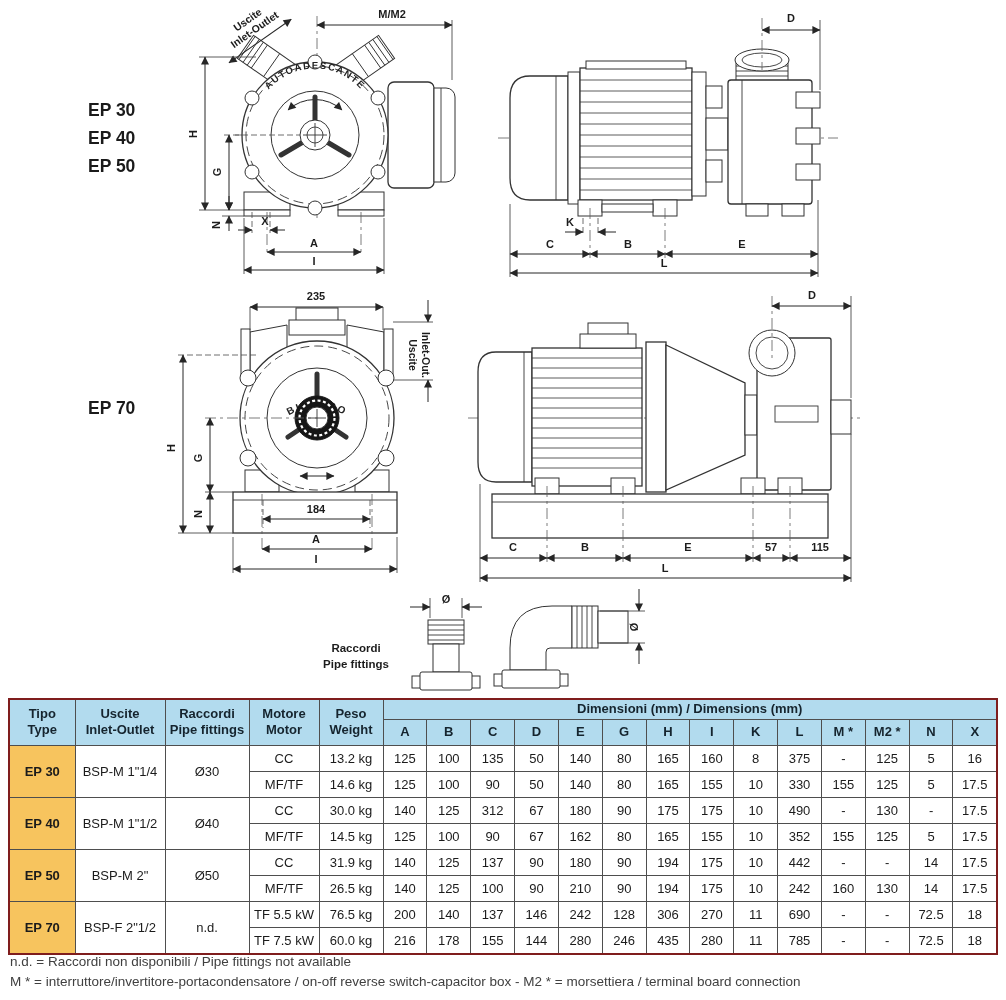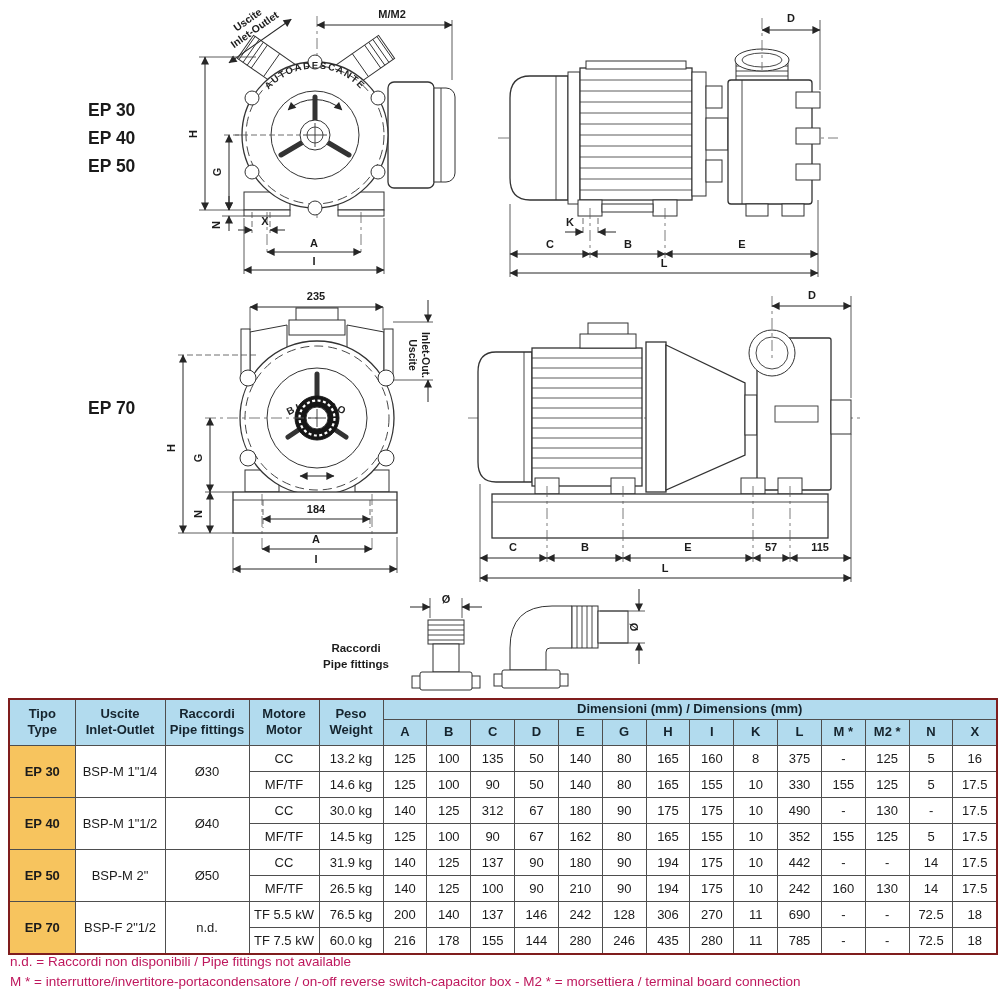--- a/index.html
+++ b/index.html
@@ -26,21 +26,21 @@
   
   table.spec{position:absolute;left:8px;top:698px;width:990px;border-collapse:collapse;table-layout:fixed;
              border:2px solid #7f1d1d;}
   table.spec th,table.spec td{border:1.5px solid #4e4e4e;text-align:center;vertical-align:middle;
              padding:0;overflow:hidden;}
   table.spec th{background:#b2dbee;color:#15242e;font-weight:700;font-size:13px;line-height:1.22;white-space:pre-line;}
   table.spec td{font-size:13px;color:#1b1b1b;height:25px;}
   tr.hdr1{height:20px;} tr.hdr2{height:26px;} tr.data{height:25px;}
   td.ep{background:#f7c45e;font-weight:700;color:#222;}
   td.txt{font-size:13px;}
-  .notes{position:absolute;left:10px;top:952px;font-size:13.5px;color:#be185d;line-height:20px;}
+  .notes{position:absolute;left:10px;top:952px;font-size:13.5px;color:#404040;line-height:20px;}
 </style>
 </head>
 <body>
 
 <div class="page">
 
   <div class="models">
     <div>EP 30</div>
     <div>EP 40</div>
     <div>EP 50</div>

